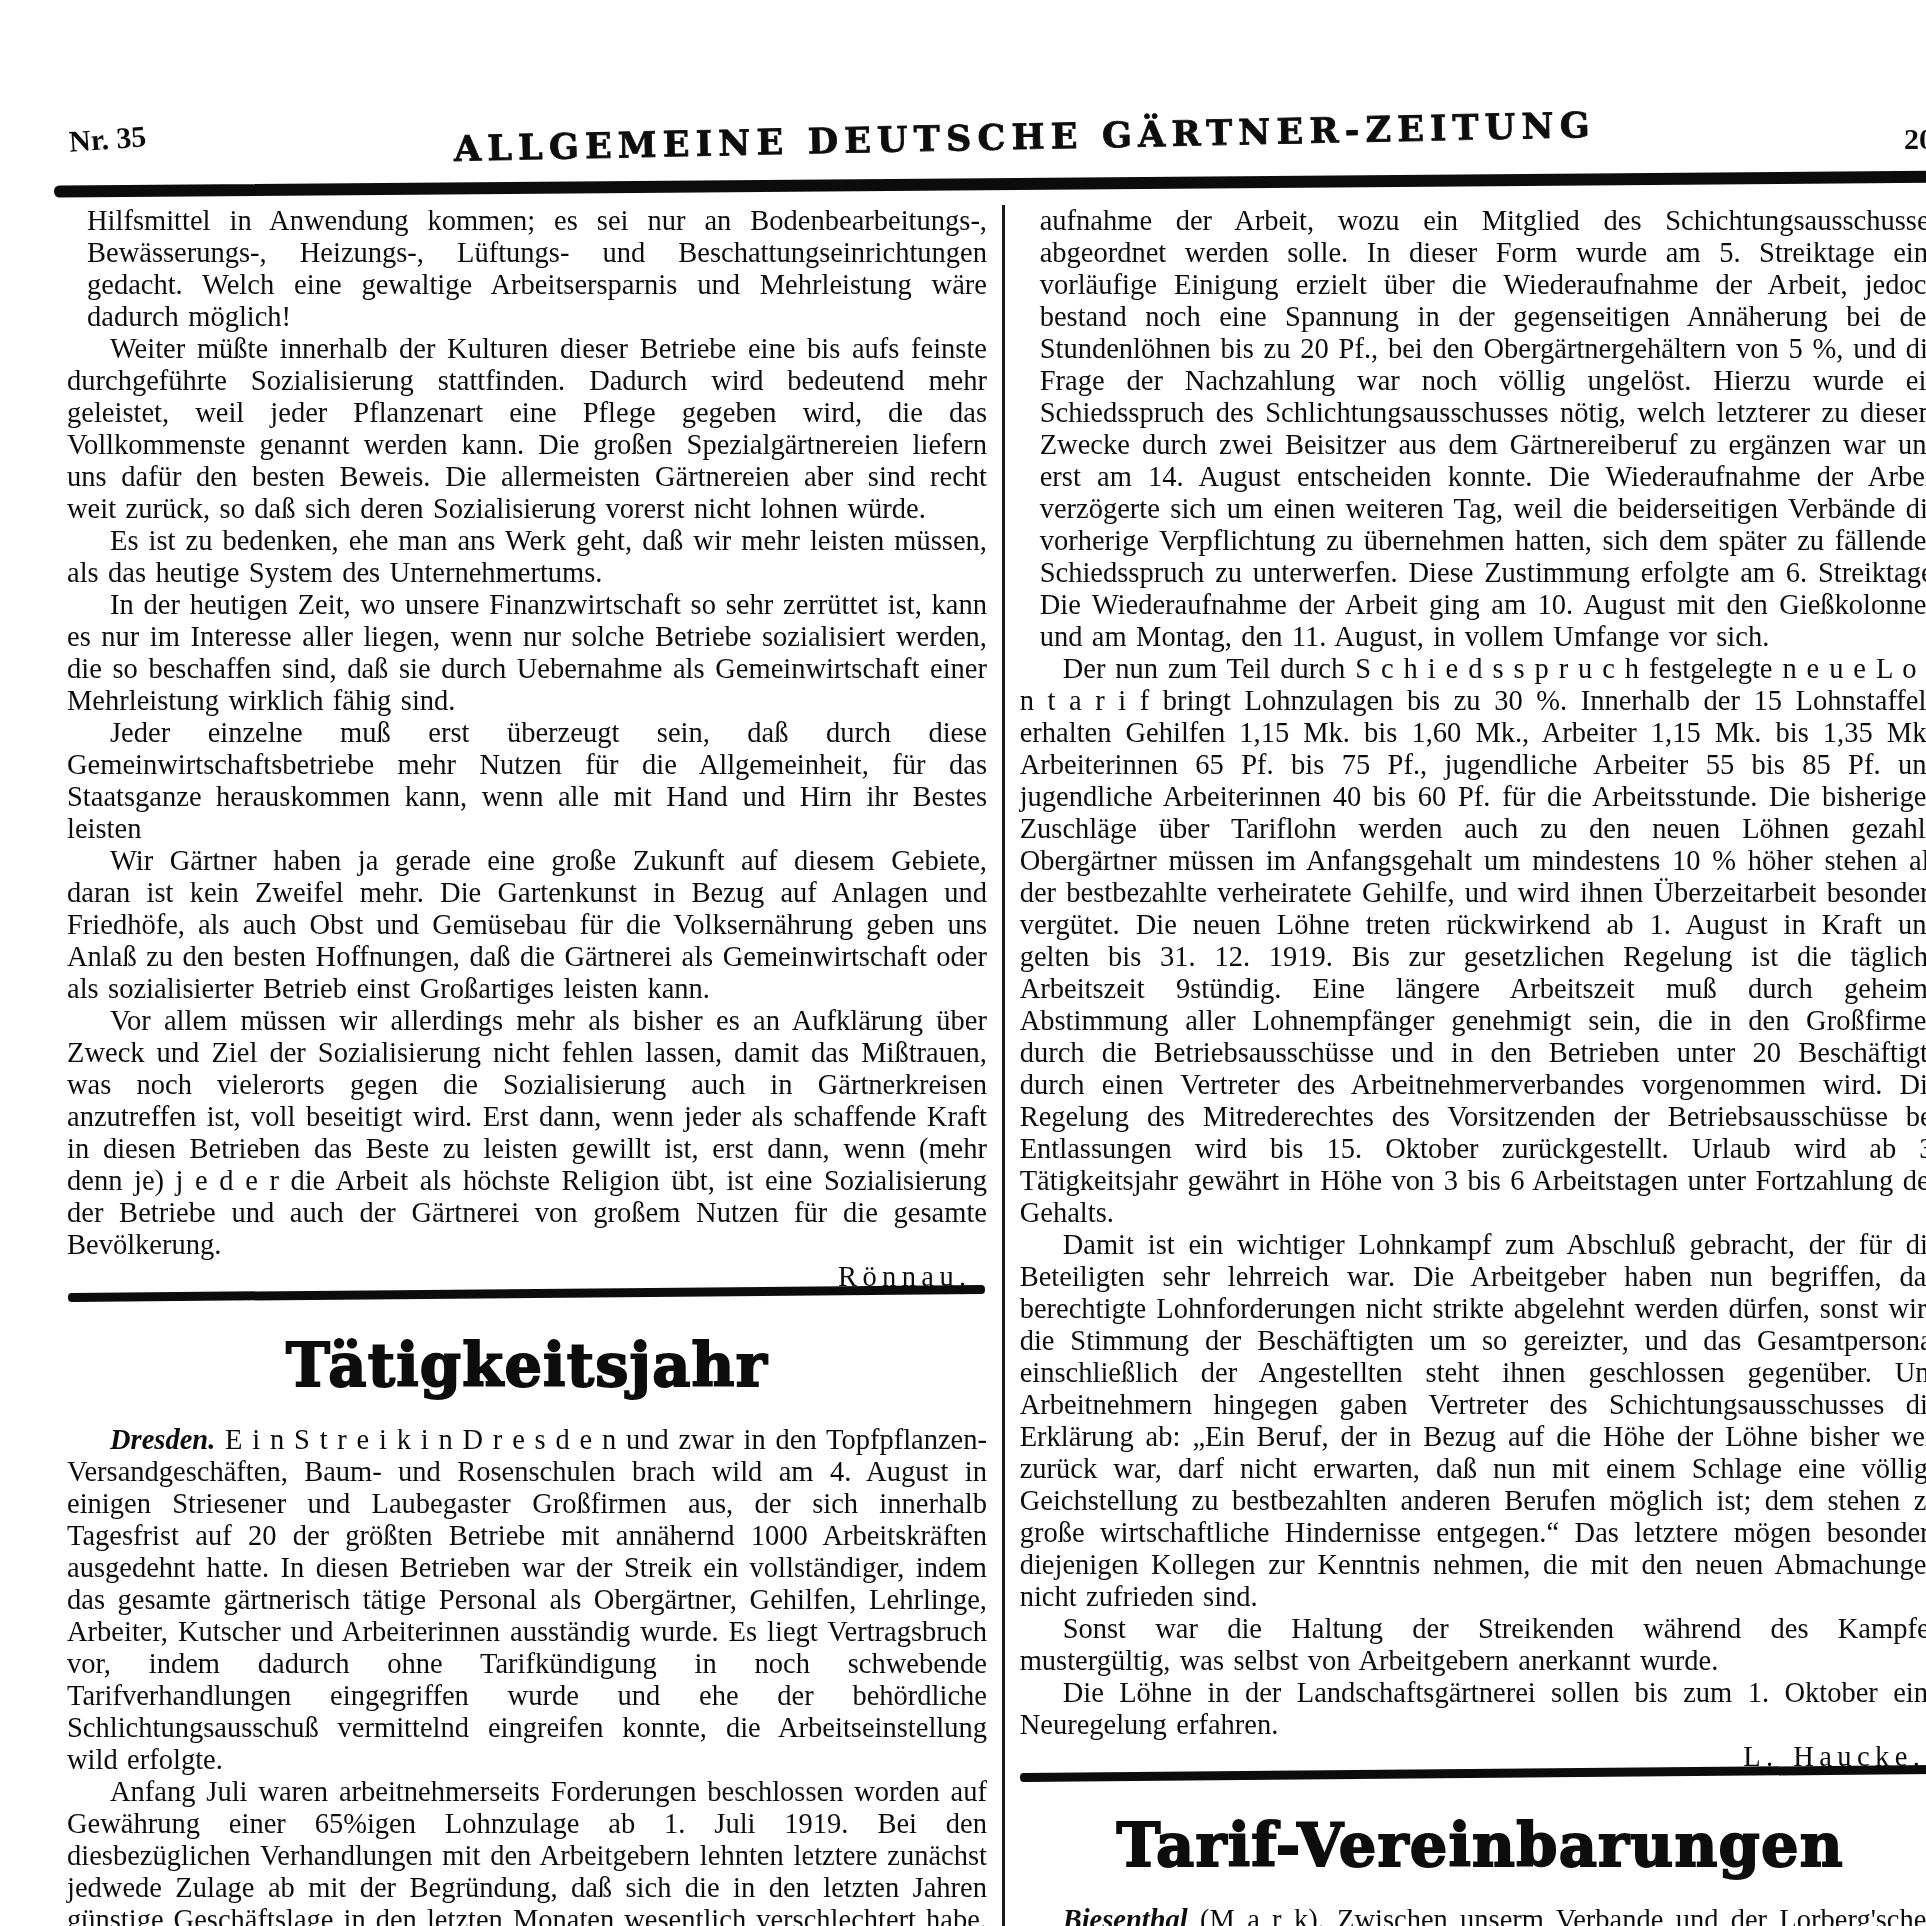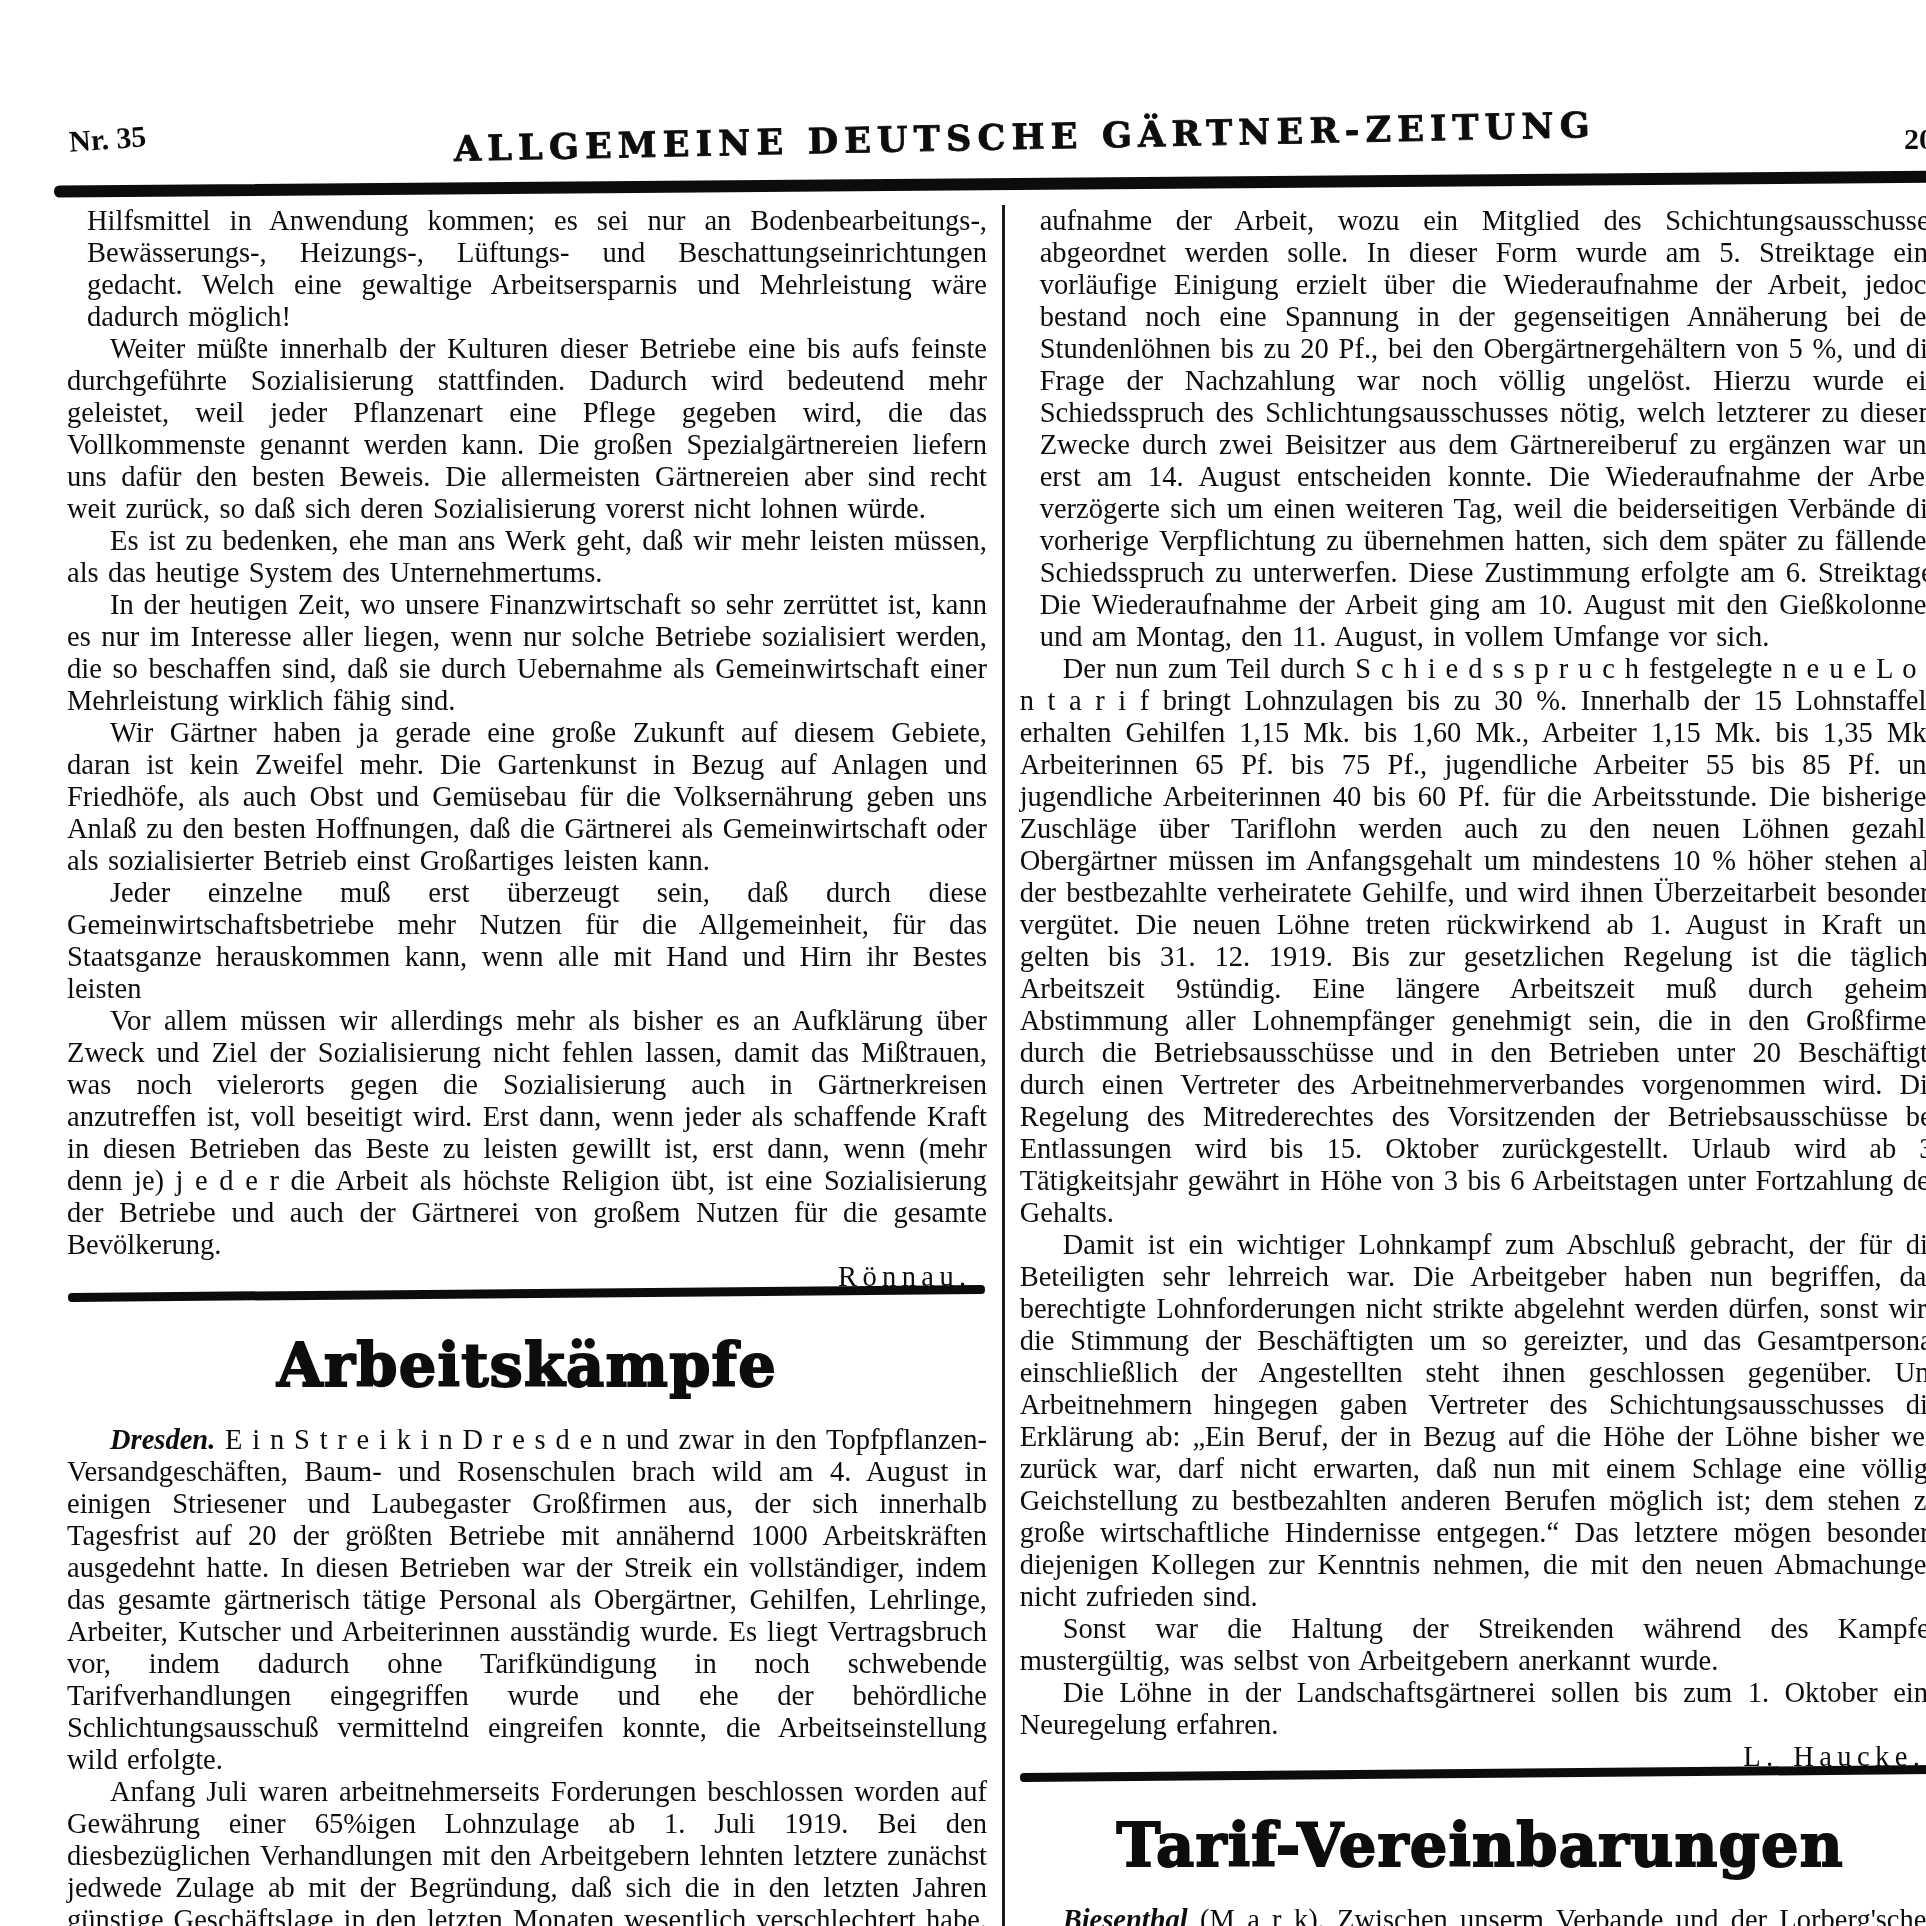--- a/index.html
+++ b/index.html
@@ -119,27 +119,27 @@
   <div class="header-rule"></div>
 
   <div class="columns">
 
     <div class="col left">
       <div>
           <p class="para noindent">Hilfsmittel in Anwendung kommen; es sei nur an Bodenbearbeitungs-, Bewässerungs-, Heizungs-, Lüftungs- und Beschattungseinrichtungen gedacht. Welch eine gewaltige Arbeitsersparnis und Mehrleistung wäre dadurch möglich!</p>
           <p class="para">Weiter müßte innerhalb der Kulturen dieser Betriebe eine bis aufs feinste durchgeführte Sozialisierung stattfinden. Dadurch wird bedeutend mehr geleistet, weil jeder Pflanzenart eine Pflege gegeben wird, die das Vollkommenste genannt werden kann. Die großen Spezialgärtnereien liefern uns dafür den besten Beweis. Die allermeisten Gärtnereien aber sind recht weit zurück, so daß sich deren Sozialisierung vorerst nicht lohnen würde.</p>
           <p class="para">Es ist zu bedenken, ehe man ans Werk geht, daß wir mehr leisten müssen, als das heutige System des Unternehmertums.</p>
           <p class="para">In der heutigen Zeit, wo unsere Finanzwirtschaft so sehr zerrüttet ist, kann es nur im Interesse aller liegen, wenn nur solche Betriebe sozialisiert werden, die so beschaffen sind, daß sie durch Uebernahme als Gemeinwirtschaft einer Mehrleistung wirklich fähig sind.</p>
+          <p class="para">Jeder einzelne muß erst überzeugt sein, daß durch diese Gemeinwirtschaftsbetriebe mehr Nutzen für die Allgemeinheit, für das Staatsganze herauskommen kann, wenn alle mit Hand und Hirn ihr Bestes leisten</p>
           <p class="para">Wir Gärtner haben ja gerade eine große Zukunft auf diesem Gebiete, daran ist kein Zweifel mehr. Die Gartenkunst in Bezug auf Anlagen und Friedhöfe, als auch Obst und Gemüsebau für die Volksernährung geben uns Anlaß zu den besten Hoffnungen, daß die Gärtnerei als Gemeinwirtschaft oder als sozialisierter Betrieb einst Großartiges leisten kann.</p>
-          <p class="para">Jeder einzelne muß erst überzeugt sein, daß durch diese Gemeinwirtschaftsbetriebe mehr Nutzen für die Allgemeinheit, für das Staatsganze herauskommen kann, wenn alle mit Hand und Hirn ihr Bestes leisten</p>
           <p class="para">Vor allem müssen wir allerdings mehr als bisher es an Aufklärung über Zweck und Ziel der Sozialisierung nicht fehlen lassen, damit das Mißtrauen, was noch vielerorts gegen die Sozialisierung auch in Gärtnerkreisen anzutreffen ist, voll beseitigt wird. Erst dann, wenn jeder als schaffende Kraft in diesen Betrieben das Beste zu leisten gewillt ist, erst dann, wenn (mehr denn je) j e d e r die Arbeit als höchste Religion übt, ist eine Sozialisierung der Betriebe und auch der Gärtnerei von großem Nutzen für die gesamte Bevölkerung.<span class="sig">Rönnau.</span></p>
         </div>
 
       <div class="section-rule"></div>
-      <h2 class="headline">Arbeitskämpfe</h2>
+      <h2 class="headline">Tätigkeitsjahr</h2>
 
       <div>
           <p class="para"><b class="lead">Dresden. </b>E i n  S t r e i k  i n  D r e s d e n und zwar in den Topfpflanzen-Versandgeschäften, Baum- und Rosenschulen brach wild am 4. August in einigen Striesener und Laubegaster Großfirmen aus, der sich innerhalb Tagesfrist auf 20 der größten Betriebe mit annähernd 1000 Arbeitskräften ausgedehnt hatte. In diesen Betrieben war der Streik ein vollständiger, indem das gesamte gärtnerisch tätige Personal als Obergärtner, Gehilfen, Lehrlinge, Arbeiter, Kutscher und Arbeiterinnen ausständig wurde. Es liegt Vertragsbruch vor, indem dadurch ohne Tarifkündigung in noch schwebende Tarifverhandlungen eingegriffen wurde und ehe der behördliche Schlichtungsausschuß vermittelnd eingreifen konnte, die Arbeitseinstellung wild erfolgte.</p>
           <p class="para">Anfang Juli waren arbeitnehmerseits Forderungen beschlossen worden auf Gewährung einer 65%igen Lohnzulage ab 1. Juli 1919. Bei den diesbezüglichen Verhandlungen mit den Arbeitgebern lehnten letztere zunächst jedwede Zulage ab mit der Begründung, daß sich die in den letzten Jahren günstige Geschäftslage in den letzten Monaten wesentlich verschlechtert habe. Die Kundschaft der Versandgeschäfte halte mit den Bestellungen zurück, wobei die drohende Kohlennot mit die Ursache sei. Fraglich sei somit die Möglichkeit der Wintertreiberei, und niemand wolle das Risiko des Erfrierens der Pflanzenbestände im Winter übernehmen. Der Versand nach dem östlichen und südöstlichen Ausland sei ganz unterbunden. Weiter drohe während der Versandzeit die zeitweise Sperrung des Güterverkehrs der Eisenbahnen. Diese Gründe wurden dem Personal in Betriebsversammlungen von den Arbeitgebern selbst vorgetragen, doch wurde damit keine beruhigende Wirkung erzielt. Die Stimmung entwickelte sich allmählich zur Siedehitze, und es bedurfte nur des zündenden Funkens durch eine Sonntagsversammlung junger Gehilfen, und der Brand loderte hoch empor.</p>
         </div>
     </div>
 
     <div class="divider"></div>
 
     <div class="col right">

